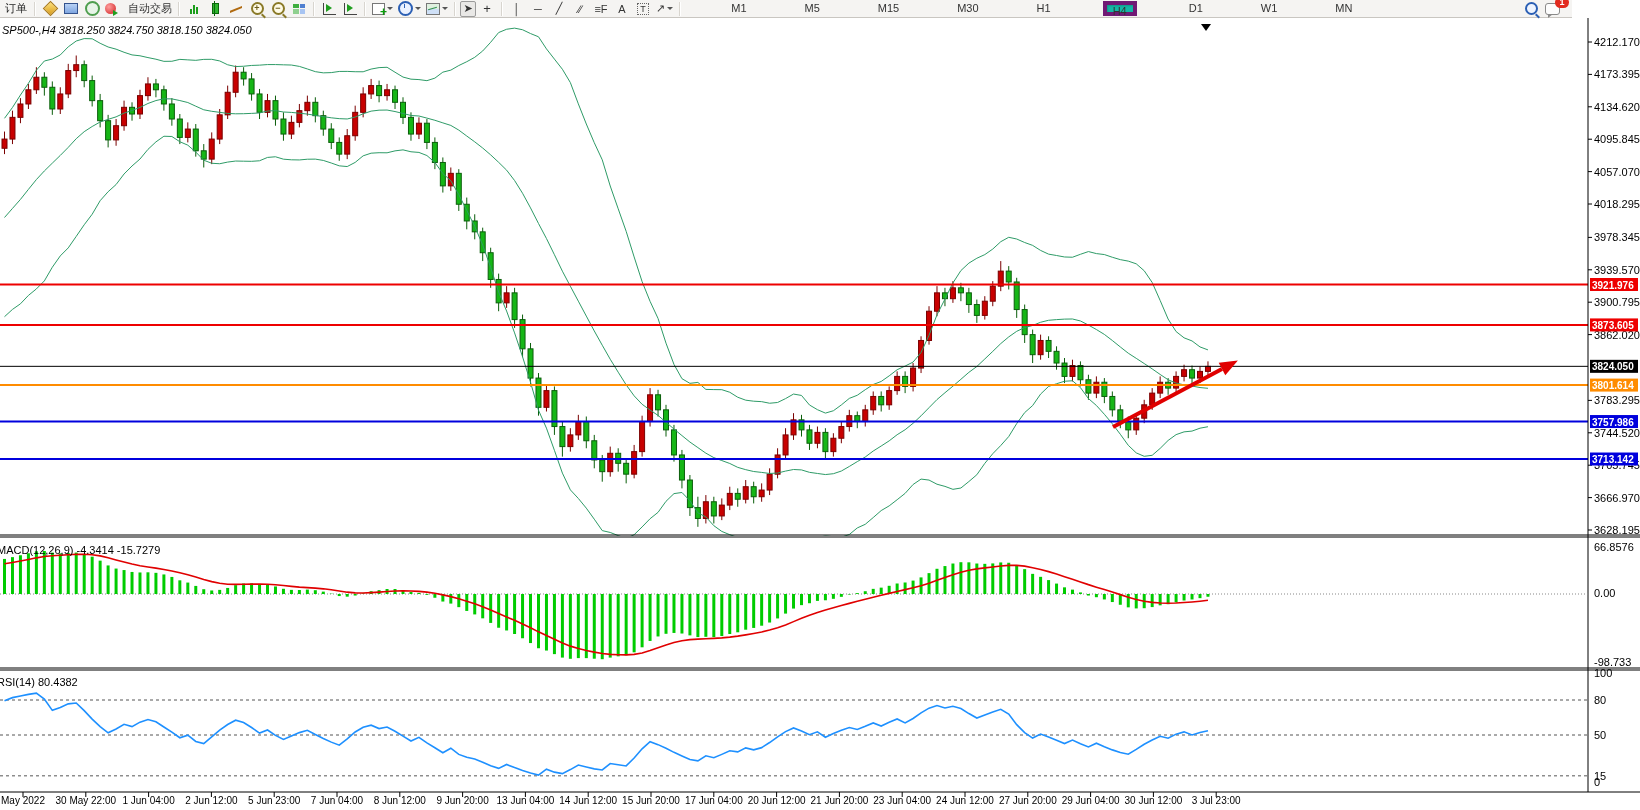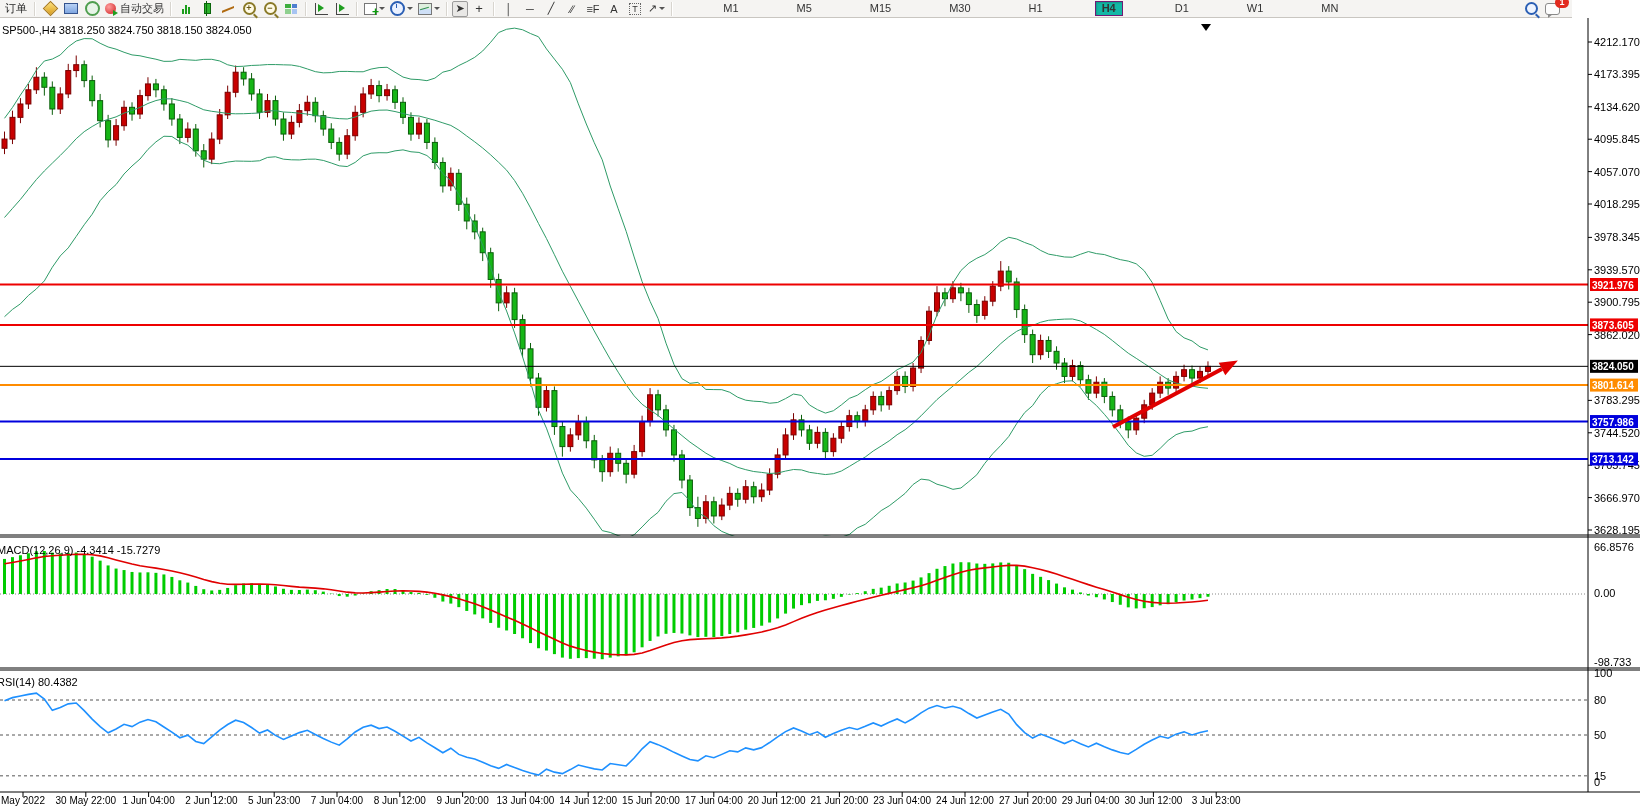--- a/index.html
+++ b/index.html
@@ -10,22 +10,22 @@
            border-bottom:1px solid #c9c6c1;display:flex;align-items:center;gap:1px;
            padding:0 2px;box-sizing:border-box;z-index:9;white-space:nowrap;}
   .tb-txt{padding:0 3px;color:#222;}
   .tb-btn{height:16px;min-width:16px;display:inline-flex;align-items:center;justify-content:center;
           padding:0 2px;border-radius:2px;color:#333;position:relative;}
   .tb-btn.active{background:#e9e8e6;border:1px solid #9b9b9b;box-sizing:border-box;}
   .sep{height:14px;border-left:1px solid #d8d5cf;border-right:1px solid #ffffff;margin:0 3px;}
   .caret{width:0;height:0;border-left:3px solid transparent;border-right:3px solid transparent;
          border-top:3px solid #555;margin-left:2px;}
   .tf{padding:0 6px;height:15px;line-height:15px;color:#333;margin-left:40px;}
-  .tf.active{background:#14b8a6;border:1px solid #701a75;box-shadow:inset 1px 1px 2px rgba(0,0,0,.18);
-             line-height:13px;box-sizing:border-box;font-weight:bold;}
+  .tf.active{background:#14b8a6;border:4px solid #701a75;box-shadow:inset 1px 1px 2px rgba(0,0,0,.18);
+             line-height:13px;box-sizing:border-box;}
   .spacer{flex:1;}
   
   .diamond{width:9px;height:9px;background:linear-gradient(135deg,#ffe27a,#d89c1e);transform:rotate(45deg);border:1px solid #a8781a;}
   .monitor{width:12px;height:9px;border:1px solid #35548e;background:linear-gradient(#b9d2f5,#7fa6e0);}
   .navicon{width:11px;height:11px;border-radius:50%;border:2px solid #4f9e4f;background:#e8f4e8;}
   .ea-ic{width:11px;height:11px;border-radius:50%;background:radial-gradient(circle at 35% 35%,#ff9d9d,#cf1f1f);position:relative;}
   .ea-ic:after{content:"";position:absolute;right:-2px;bottom:-2px;width:0;height:0;
                border-left:5px solid #1f9e1f;border-top:3px solid transparent;border-bottom:3px solid transparent;}
   .bars-ic{display:inline-flex;align-items:flex-end;gap:1px;height:11px;}
   .bars-ic i{width:2px;background:#1c9e1c;display:block;}
@@ -51,21 +51,21 @@
   .tmpl-ic{width:12px;height:10px;border:1px solid #777;background:linear-gradient(#dff0df 50%,#cfe0f7 50%);position:relative;}
   .tmpl-ic:before{content:"";position:absolute;left:1px;top:4px;width:9px;height:1px;background:#2f8f4f;transform:rotate(-15deg);}
   .cursor-ic{font-size:11px;}
   .box-t{border:1px dotted #666;padding:0 2px;font-size:9px;}
   .chat-ic{width:13px;height:10px;border:1px solid #8a8a8a;border-radius:3px;background:#fdfdfd;position:relative;}
   .chat-ic:before{content:"";position:absolute;left:2px;bottom:-4px;width:0;height:0;
                   border-top:4px solid #8a8a8a;border-right:5px solid transparent;}
   .badge{position:absolute;top:-4px;right:-7px;background:#e22b1f;color:#fff;border-radius:7px;
          min-width:10px;height:11px;font-size:9px;line-height:11px;text-align:center;padding:0 2px;font-weight:bold;}
   
-  .chart-title{position:absolute;top:24px;left:2px;z-index:4;color:#000;}
+  .chart-title{position:absolute;top:24px;left:2px;z-index:4;color:#000;font-style:italic;}
   .ind-label{position:absolute;left:-3px;z-index:4;color:#000;}
   #chart-svg{position:absolute;top:0;left:0;z-index:1;}
   svg text{font-family:"Liberation Sans",sans-serif;}
 </style>
 </head>
 <body>
 
 <div class="screen">
 
   <div class="toolbar">
@@ -75,21 +75,21 @@
         <span class="diamond"></span>
       </span>
     <span class="tb-btn">
         <span class="monitor"></span>
       </span>
     <span class="tb-btn">
         <span class="navicon"></span>
       </span>
     <span class="tb-btn">
       <span class="ea-ic"></span>
-      <span style="margin-left:4px">自动交易</span>
+      <span style="margin-left:12px">自动交易</span>
     </span>
     <span class="sep"></span>
     <span class="tb-btn">
         <span class="bars-ic">
           <i style="height:5px"></i>
           <i style="height:9px"></i>
           <i style="height:7px"></i>
         </span>
       </span>
     <span class="tb-btn">

